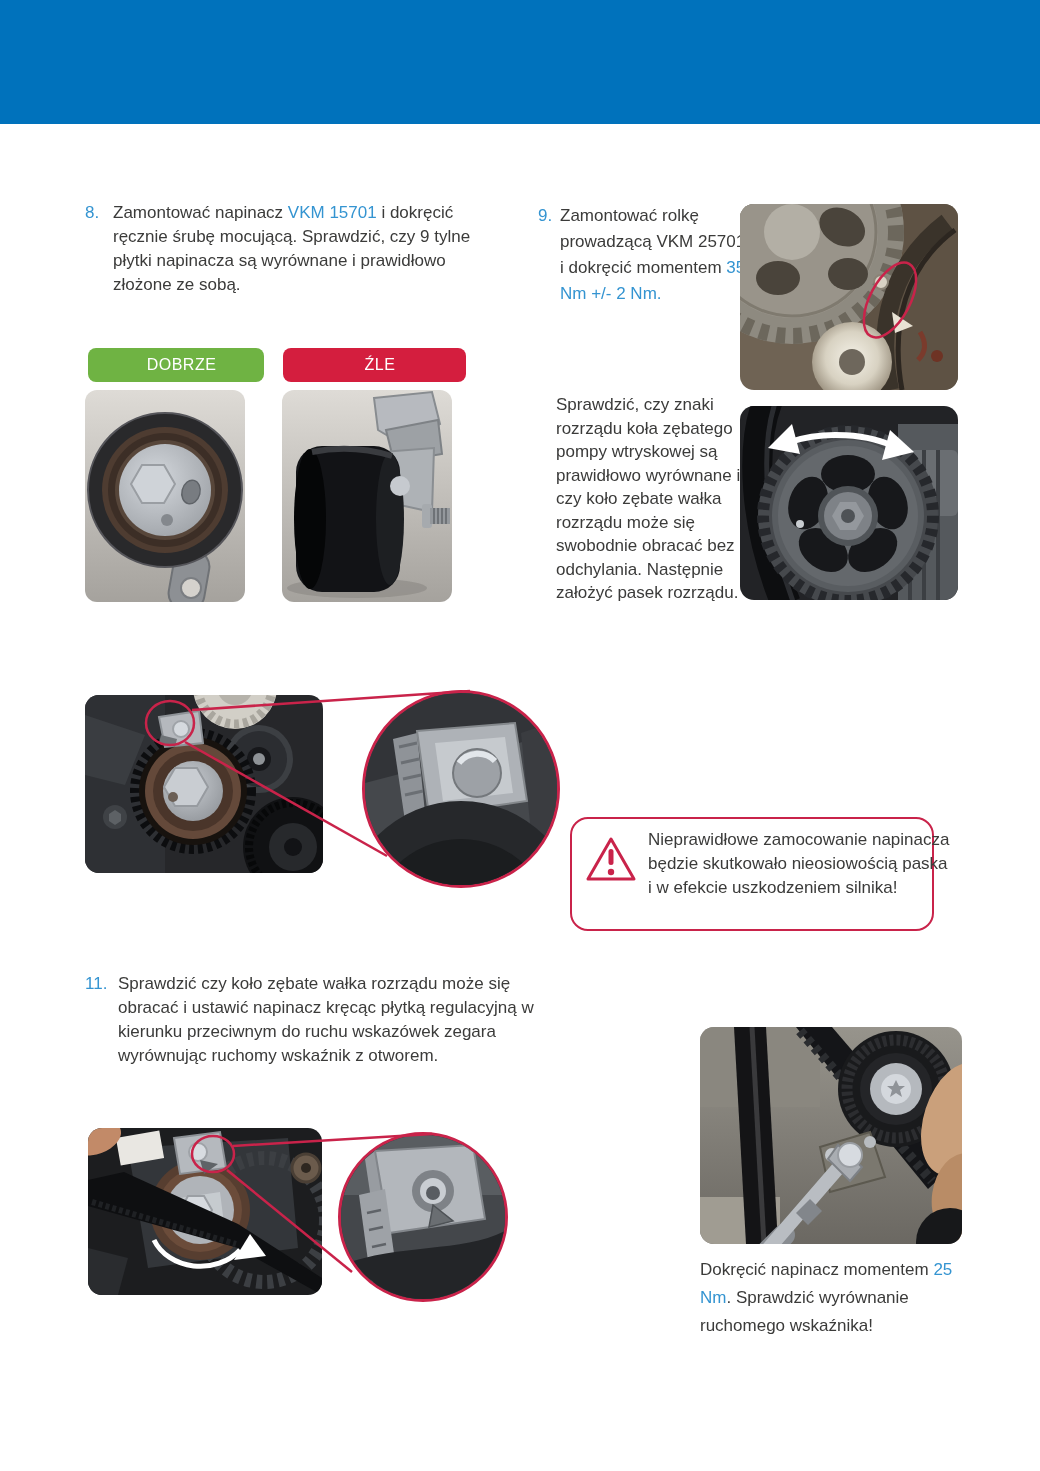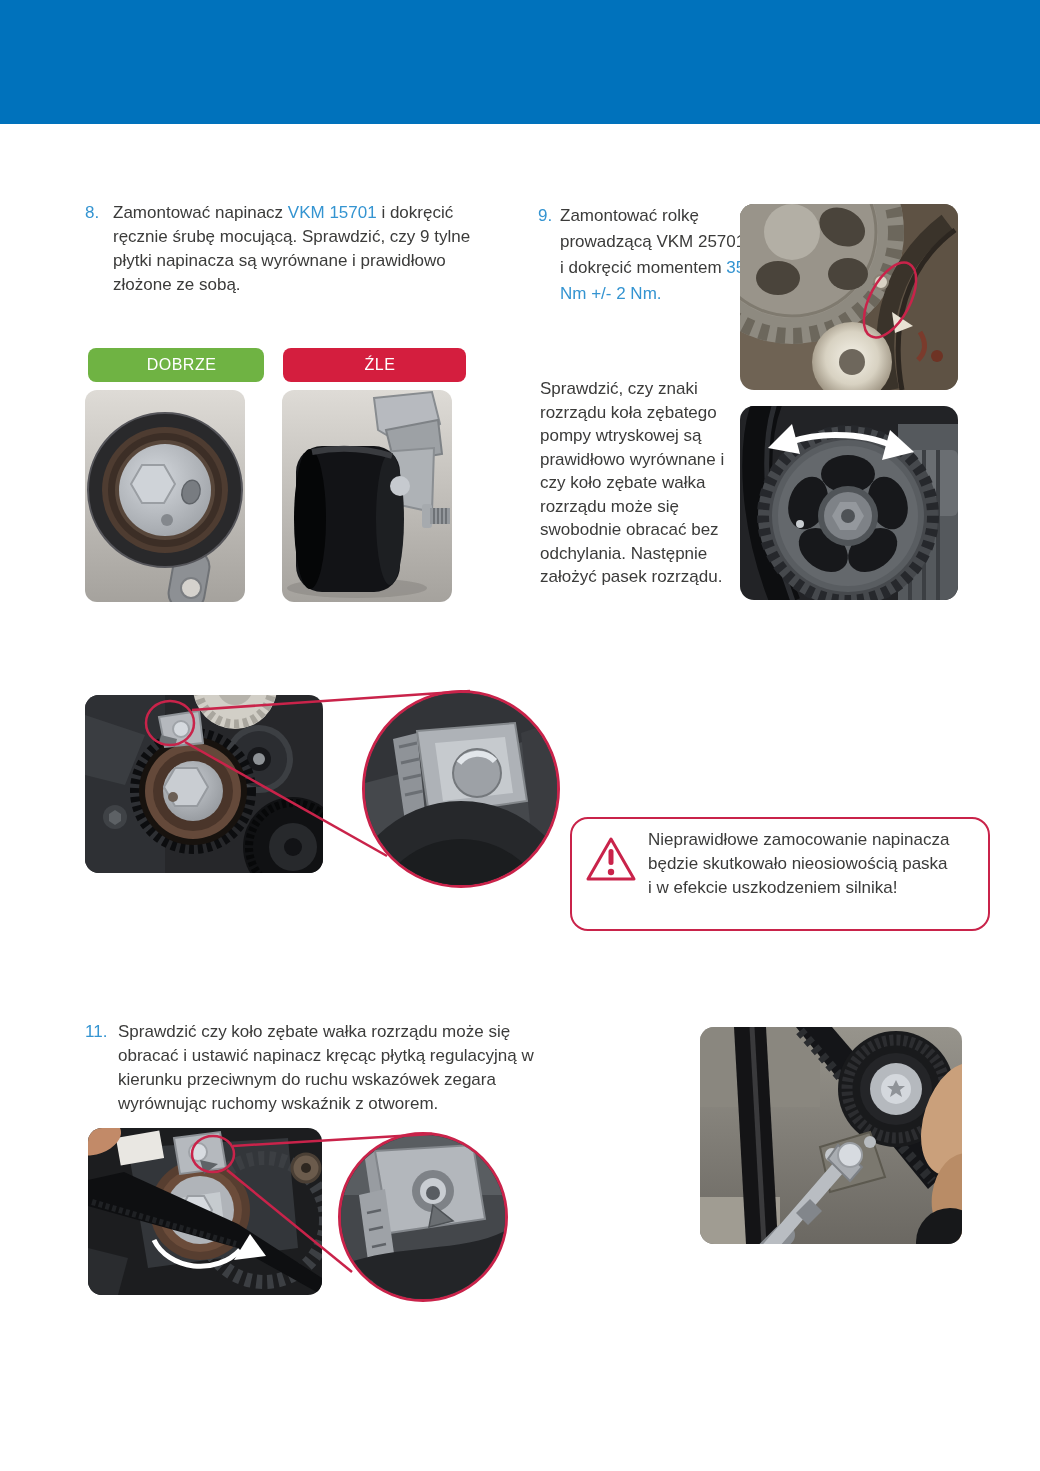--- a/index.html
+++ b/index.html
@@ -5,34 +5,34 @@
   html,body{margin:0;padding:0;background:#ffffff;}
   .page{
     position:relative;width:1040px;height:1471px;background:#fff;overflow:hidden;
     font-family:"Liberation Sans","DejaVu Sans",sans-serif;color:var(--txt,#3b3b3a);
   }
   .header{position:absolute;left:0;top:0;width:1040px;height:124px;background:var(--blue,#0072bc);}
   .step{position:absolute;display:flex;font-size:17px;line-height:24px;}
   .step .num{color:var(--accent,#3494d1);}
   .step .body{margin:0;}
   .blue{color:var(--accent,#3494d1);}
-  .para{position:absolute;margin:0;font-size:17px;}
+  .para{position:absolute;margin:16px;font-size:17px;}
   .pill{
     position:absolute;height:34px;border-radius:8px;display:flex;align-items:center;justify-content:center;
     color:#fff;font-size:16px;letter-spacing:.5px;padding-left:11px;
   }
   .photo{position:absolute;margin:0;overflow:hidden;border-radius:14px;}
   .photo svg{display:block;}
   .circle-mag{
     position:absolute;border-radius:50%;overflow:hidden;border:3px solid var(--warn,#c9234a);
     box-sizing:border-box;background:#3c3f42;
   }
   .circle-mag svg{display:block;}
   .warning{
-    position:absolute;left:570px;top:817px;width:420px;height:114px;border:2px solid var(--warn,#c9234a);
+    position:absolute;left:570px;top:817px;width:364px;height:114px;border:2px solid var(--warn,#c9234a);
     border-radius:18px;box-sizing:border-box;
   }
   .warning .wtext{position:absolute;left:76px;top:9px;width:302px;margin:0;font-size:17px;line-height:24px;}
   .warning .wicon{position:absolute;left:13px;top:16px;}
   .overlay{position:absolute;left:0;top:0;pointer-events:none;}
   .bottom-text{position:absolute;left:700px;top:1256px;width:278px;margin:0;font-size:17px;line-height:28px;}
 </style>
 </head>
 <body>
 
@@ -236,21 +236,21 @@
 
   <div class="warning">
     <svg class="wicon" width="52" height="48" viewBox="0 0 52 48">
       <polygon points="26,4 49,44 3,44" fill="none" style="stroke:var(--warn,#c9234a);" stroke-width="3" stroke-linejoin="round"></polygon>
       <rect x="23.5" y="14" width="5" height="16" rx="2.5" style="fill:var(--warn,#c9234a);"></rect>
       <circle cx="26" cy="37" r="3.2" style="fill:var(--warn,#c9234a);"></circle>
     </svg>
     <p class="wtext">Nieprawidłowe zamocowanie napinacza będzie skutkowało nieosiowością paska i w efekcie uszkodzeniem silnika!</p>
   </div>
 
-  <div class="step" style="left:85px;top:1020px;width:485px;">
+  <div class="step" style="left:85px;top:972px;width:485px;">
     <span class="num" style="flex:0 0 33px;">11.</span>
     <p class="body">Sprawdzić czy koło zębate wałka rozrządu może się obracać i ustawić napinacz kręcąc płytką regulacyjną w kierunku przeciwnym do ruchu wskazówek zegara wyrównując ruchomy wskaźnik z otworem.</p>
   </div>
 
   <figure class="photo" style="left:88px;top:1128px;width:234px;height:167px;">
     <svg width="234" height="167" viewBox="0 0 234 167">
       <rect width="234" height="167" fill="#1c1d1f"></rect>
       <polygon points="40,20 200,10 210,120 60,140" fill="#33363a"></polygon>
       <circle cx="176" cy="92" r="62" fill="none" stroke="#3c3f43" stroke-width="14" stroke-dasharray="6 5"></circle>
       <circle cx="218" cy="40" r="14" fill="#6b5b4c" stroke="#4a3f35" stroke-width="3"></circle>
@@ -327,20 +327,21 @@
         <polygon points="96,186 110,172 122,184 108,198" fill="#82868b"></polygon>
         <polygon points="138,118 162,140 150,154 128,132" fill="#a9adb2" stroke="#7d8186" stroke-width="2"></polygon>
         <circle cx="150" cy="128" r="12" fill="#d7dbe0" stroke="#9a9ea3" stroke-width="2"></circle>
       </g>
       <ellipse cx="258" cy="92" rx="34" ry="58" fill="#caa07b" transform="rotate(18 258 92)"></ellipse>
       <ellipse cx="262" cy="170" rx="30" ry="44" fill="#b98c66" transform="rotate(8 262 170)"></ellipse>
       <circle cx="250" cy="215" r="34" fill="#17181a"></circle>
     </svg>
   </figure>
 
+  <p class="bottom-text"><span>Dokręcić napinacz momentem </span><span class="blue">25 Nm</span><span>. Sprawdzić wyrównanie ruchomego wskaźnika!</span></p>
 
   <svg class="overlay" width="1040" height="1471" viewBox="0 0 1040 1471">
     <g fill="none" style="stroke:var(--warn,#c9234a);" stroke-width="2.5">
       <ellipse cx="170" cy="723" rx="24" ry="22"></ellipse>
       <line x1="192" y1="710" x2="470" y2="691"></line>
       <line x1="185" y1="742" x2="387" y2="856"></line>
       <ellipse cx="213" cy="1154" rx="21" ry="18"></ellipse>
       <line x1="233" y1="1146" x2="432" y2="1134"></line>
       <line x1="227" y1="1170" x2="352" y2="1272"></line>
     </g>

